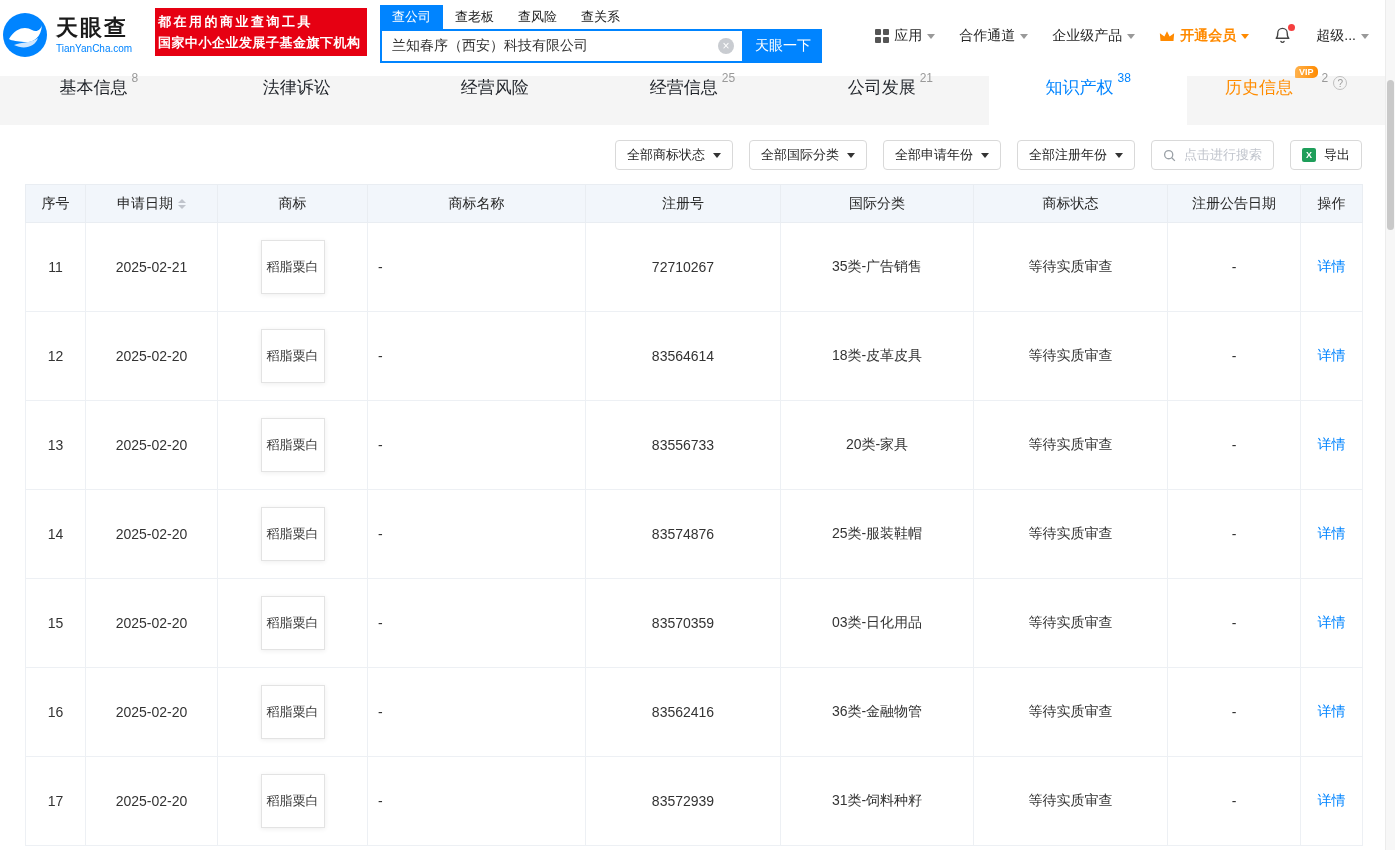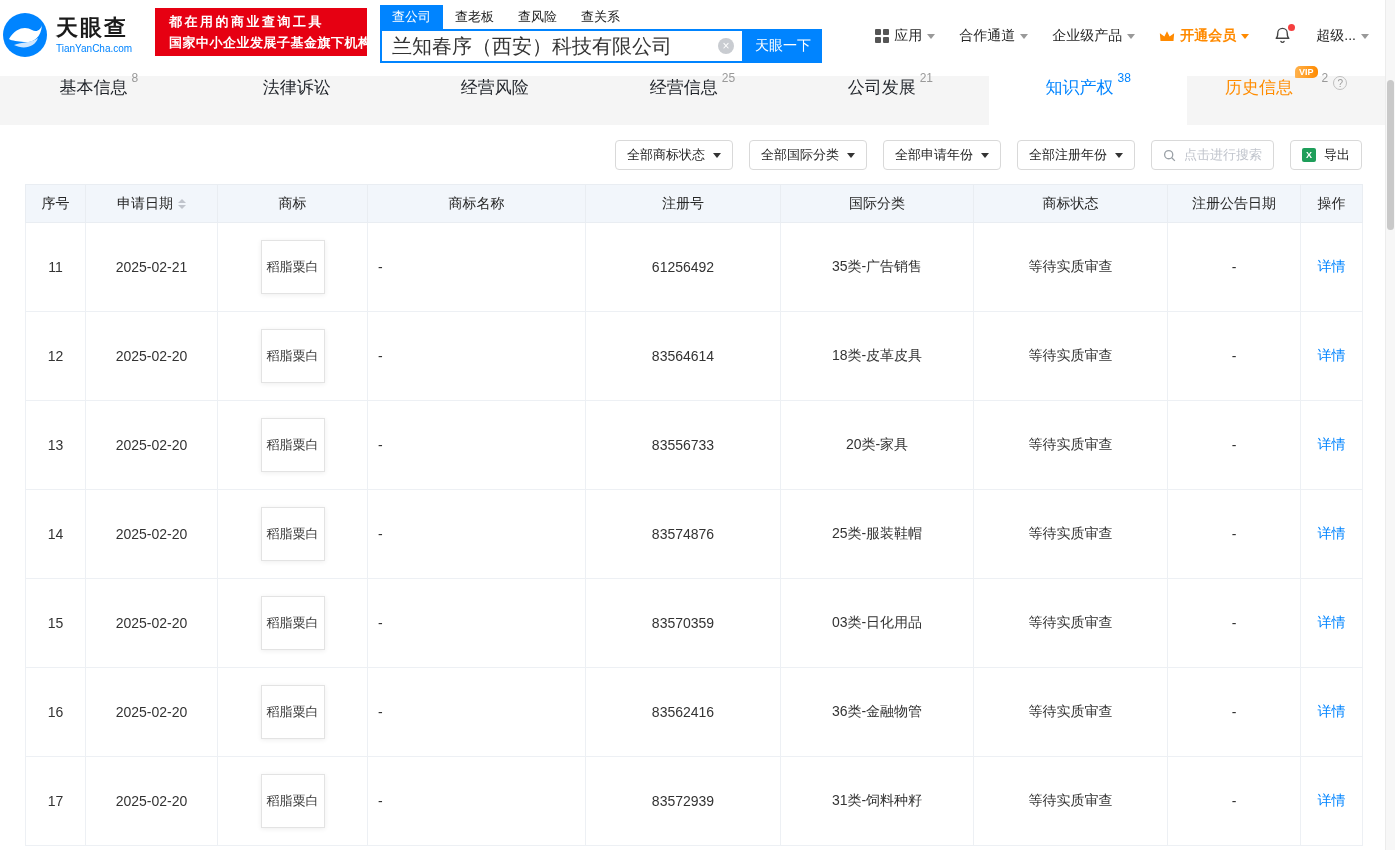--- a/index.html
+++ b/index.html
@@ -4,30 +4,30 @@
 <style>
   *{margin:0;padding:0;box-sizing:border-box}
   body{font-family:"Liberation Sans","DejaVu Sans",sans-serif;background:#fff}
   .page{position:relative;width:1395px;height:850px;background:#fff;overflow:hidden}
 
   
   .header{position:relative;height:76px;background:#fff}
   .logo{position:absolute;left:2px;top:12px;display:flex;align-items:center;gap:8px;cursor:pointer}
   .logo-cn{font-size:22px;font-weight:bold;color:#1a1a1a;letter-spacing:2px;line-height:1.1}
   .logo-en{font-size:10px;color:#0084ff;margin-top:2px}
-  .promo{position:absolute;left:155px;top:8px;width:212px;height:48px;background:#e60012;color:#fff;display:flex;flex-direction:column;justify-content:center;padding:0 14px;font-weight:bold}
+  .promo{position:absolute;left:155px;top:8px;width:212px;height:48px;background:#e60012;color:#fff;display:flex;flex-direction:column;justify-content:center;padding:0 3px;font-weight:bold}
   .promo-l1{font-size:13px;letter-spacing:2.5px;white-space:nowrap}
   .promo-l2{font-size:13px;letter-spacing:.5px;margin-top:3px;white-space:nowrap}
   .search-area{position:absolute;left:380px;top:5px}
   .search-tabs{display:flex;align-items:flex-end}
   .search-tab{font-size:13px;color:#222;padding:3px 12px;cursor:pointer}
   .search-tab.active{background:#0084ff;color:#fff}
   .search-row{display:flex}
   .search-input-wrap{width:364px;height:34px;border:2px solid #0084ff;background:#fff;position:relative;display:flex;align-items:center}
-  .search-input-wrap input{border:none;outline:none;width:100%;height:100%;padding:0 32px 0 10px;font-size:20px;color:#333;font-family:inherit}
+  .search-input-wrap input{border:none;outline:none;width:100%;height:100%;padding:0 32px 0 10px;font-size:14px;color:#333;font-family:inherit}
   .clear-icon{position:absolute;right:8px;width:16px;height:16px;border-radius:50%;background:#c9ccd1;color:#fff;font-size:12px;display:flex;align-items:center;justify-content:center;cursor:pointer}
   .clear-icon::before{content:"×"}
   .search-btn{width:78px;height:34px;background:#0084ff;color:#fff;border:none;font-size:14px;cursor:pointer;font-family:inherit}
   .top-nav{position:absolute;right:26px;top:26px;display:flex;align-items:flex-end;gap:24px;font-size:14px;color:#262626;white-space:nowrap}
   .nav-item{display:flex;align-items:center;gap:5px;cursor:pointer}
   .caret{width:0;height:0;border-left:4px solid transparent;border-right:4px solid transparent;border-top:5px solid #999;display:inline-block}
   .caret.orange{border-top-color:#ff8a00}
   .caret-dark{border-top-color:#333}
   .nav-vip{color:#ff8a00;font-weight:bold}
   .bell-wrap{position:relative;cursor:pointer;display:flex}
@@ -245,21 +245,21 @@
       <tbody>
   <tr>
     <td>11</td>
     <td>2025-02-21</td>
     <td>
       <div class="mark-box">
                 <span>稻脂粟白</span>
               </div>
     </td>
     <td class="c-name">-</td>
-    <td>61256492</td>
+    <td>72710267</td>
     <td>35类-广告销售</td>
     <td>等待实质审查</td>
     <td>-</td>
     <td><a class="detail-link">详情</a></td>
   </tr>
 
   <tr>
     <td>12</td>
     <td>2025-02-20</td>
     <td>

